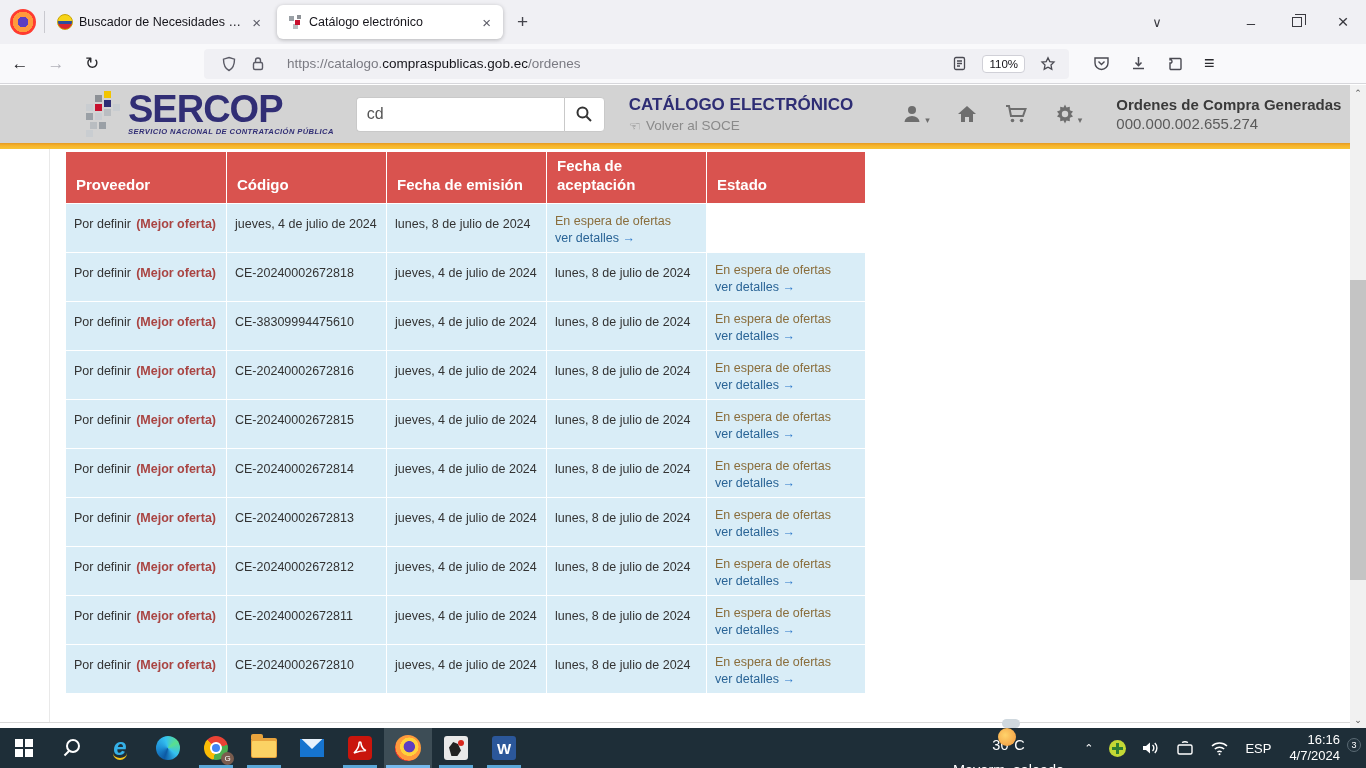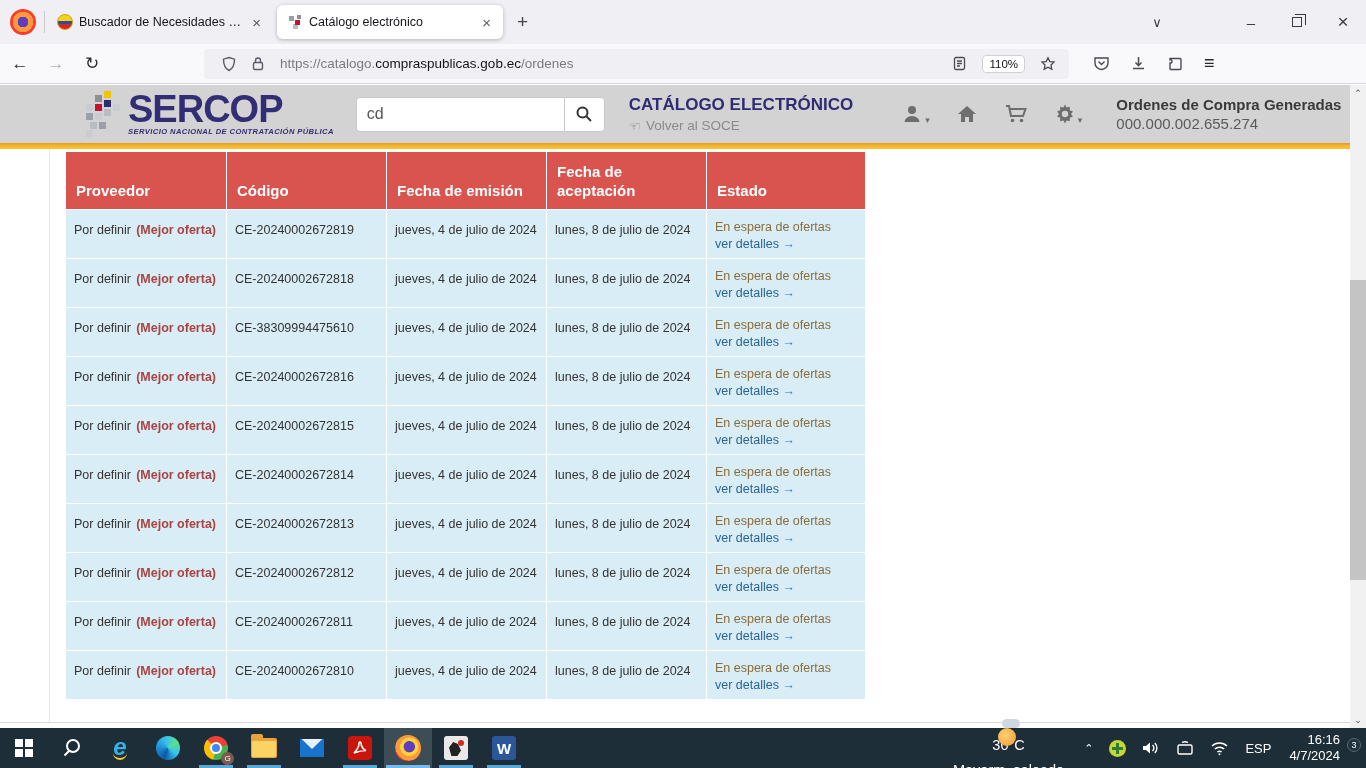--- a/index.html
+++ b/index.html
@@ -36,21 +36,21 @@
 
   
   .toolbar { position:absolute; top:44px; left:0; width:1366px; height:40px; background:#f9f9fb;
     border-bottom:1px solid #d7d7db; display:flex; align-items:center; }
   .navbtn { width:32px; height:30px; display:flex; align-items:center; justify-content:center;
     font-size:17px; color:#2a2a2e; margin-left:4px; border-radius:4px; }
   .navbtn.disabled { color:#b1b1b9; }
   .urlbar { flex:0 0 865px; height:30px; margin-left:96px; background:#f0f0f4; border-radius:4px;
     display:flex; align-items:center; padding:0 6px 0 10px; }
   .urlbar svg { flex:0 0 auto; }
-  .urltext { font-size:13.5px; margin-left:8px; color:#7a7a82; white-space:nowrap; }
+  .urltext { font-size:13.5px; margin-left:15px; color:#7a7a82; white-space:nowrap; }
   .urltext .domain { color:#15141a; }
   .url-spacer { flex:1; }
   .zoomchip { background:#fff; border:1px solid #d0d0d7; border-radius:4px; font-size:11.5px;
     color:#15141a; padding:2px 6px; margin:0 8px; }
   .tool-ic { color:#4a4a52; margin:0 7px; display:flex; align-items:center; }
   .rightbtns { display:flex; align-items:center; margin-left:14px; }
   .rightbtns .tool-ic { margin:0 10px; }
   .hamburger { font-size:18px; color:#2a2a2e; }
 
   
@@ -79,21 +79,21 @@
 
   .yellowbar { height:6px; background:linear-gradient(#e59a22, #f6b42c 45%, #f8c437); }
   .yellownotch { position:absolute; left:0; top:64px; width:13px; height:5px; background:#f6b42c; }
 
   
   .content { position:relative; height:579px; background:#fff; }
   .vline { position:absolute; left:49px; top:0; width:1px; height:573px; background:#e9e9e9; }
   .bottomline { position:absolute; left:0; top:573px; width:1350px; height:1px; background:#d8d8d8; }
   .ordtable { position:absolute; left:66px; top:3px; width:799px; }
   .thead { display:grid; grid-template-columns:160px 159px 159px 159px 158px; gap:1px; background:#fff; }
-  .th { background:#d9534f; color:#fff; font-weight:bold; font-size:15px; height:57px;
+  .th { background:#d9534f; color:#fff; font-weight:bold; font-size:15px; height:51px;
     display:flex; align-items:flex-end; padding:0 10px 9px 10px; line-height:19px; }
   .tbody .trow { display:grid; grid-template-columns:160px 159px 159px 159px 158px; gap:1px;
     background:#fff; margin-top:1px; }
   .td { background:#d9edf7; height:48px; font-size:12.5px; color:#333; padding:13px 8px 0 8px; }
   .td.provcell { display:flex; justify-content:space-between; padding-right:10px; }
   .offer { color:#a94442; font-weight:bold; }
   .td.estado { padding-top:10px; line-height:15px; }
   .status-txt { color:#8a6d3b; display:block; }
   .detail-link { color:#2a6496; display:block; padding-right:2px; margin-top:2px; }
   .detail-link .arr { color:#2a77c9; font-weight:bold; }
@@ -329,21 +329,20 @@
           <div class="th">Fecha de emisión</div>
           <div class="th">Fecha de aceptación</div>
           <div class="th">Estado</div>
         </div>
         <div class="tbody">
     <div class="trow">
       <div class="td provcell">
         <span>Por definir</span>
         <span class="offer">(Mejor oferta)</span>
       </div>
-      <div class="td">CE-20240002672819</div>
       <div class="td">jueves, 4 de julio de 2024</div>
       <div class="td">lunes, 8 de julio de 2024</div>
       <div class="td estado">
         <span class="status-txt">En espera de ofertas</span>
         <span class="detail-link"><span>ver detalles</span> <span class="arr">→</span></span>
       </div>
     </div>
 
     <div class="trow">
       <div class="td provcell">

